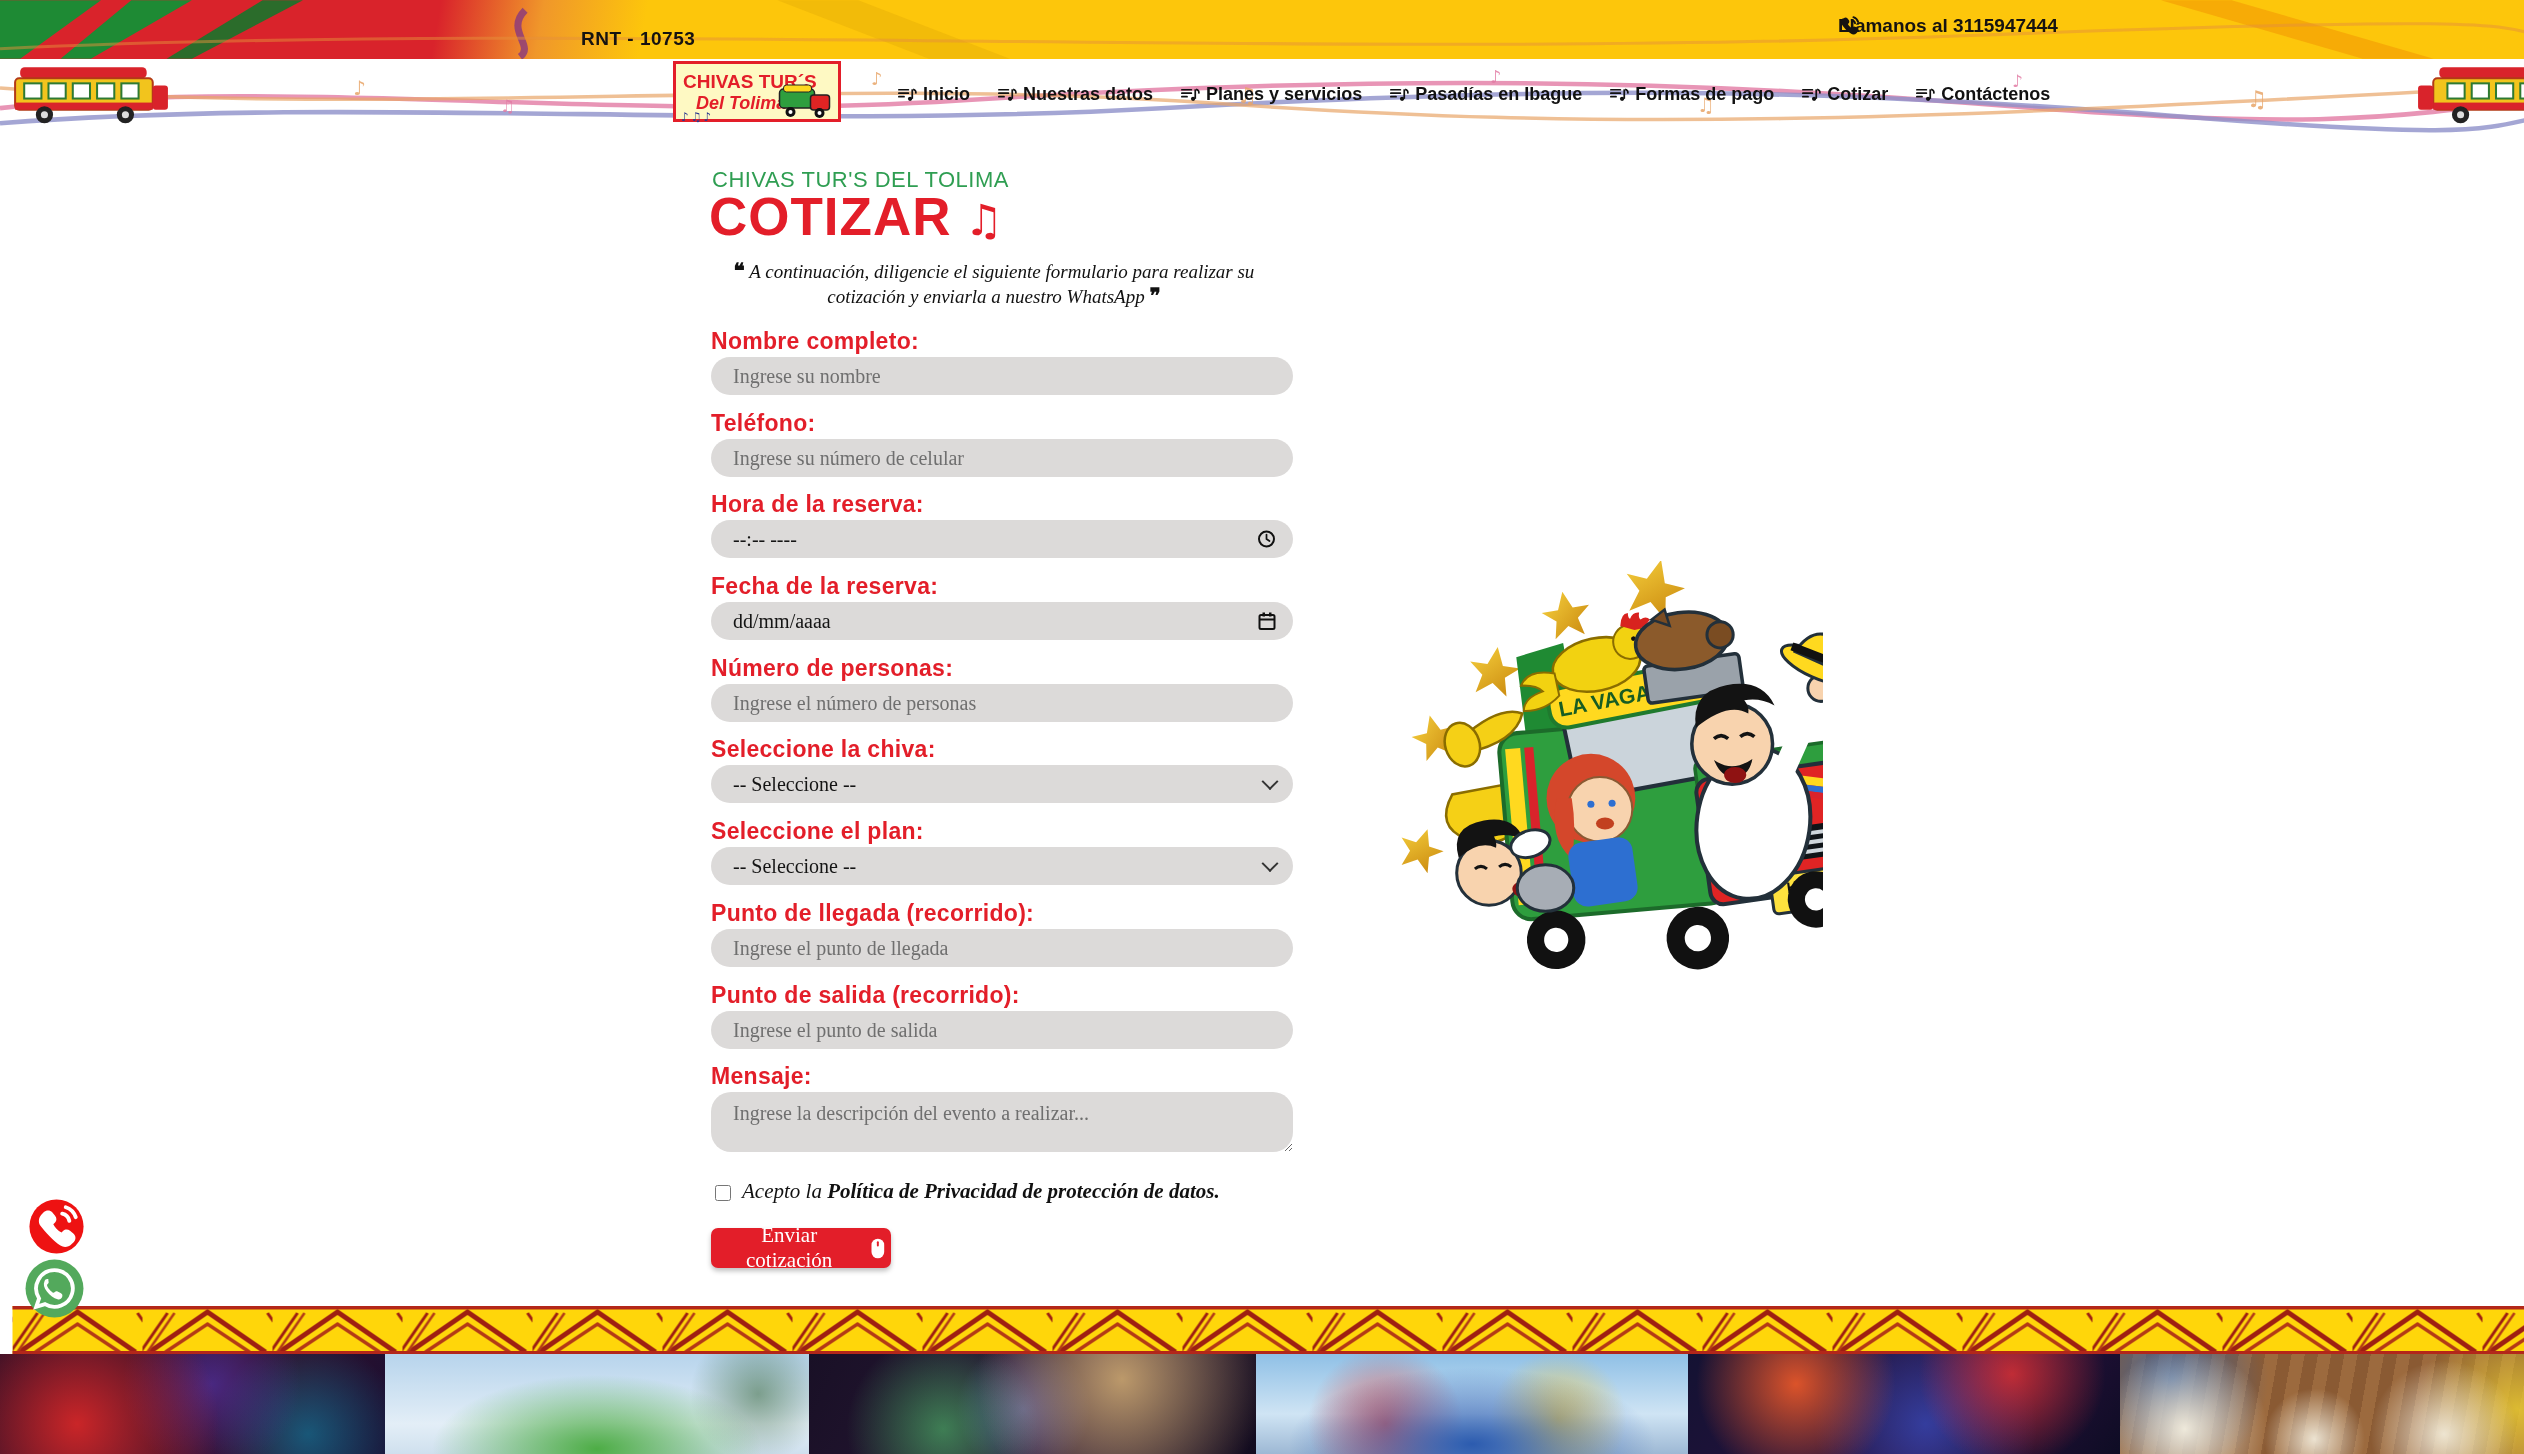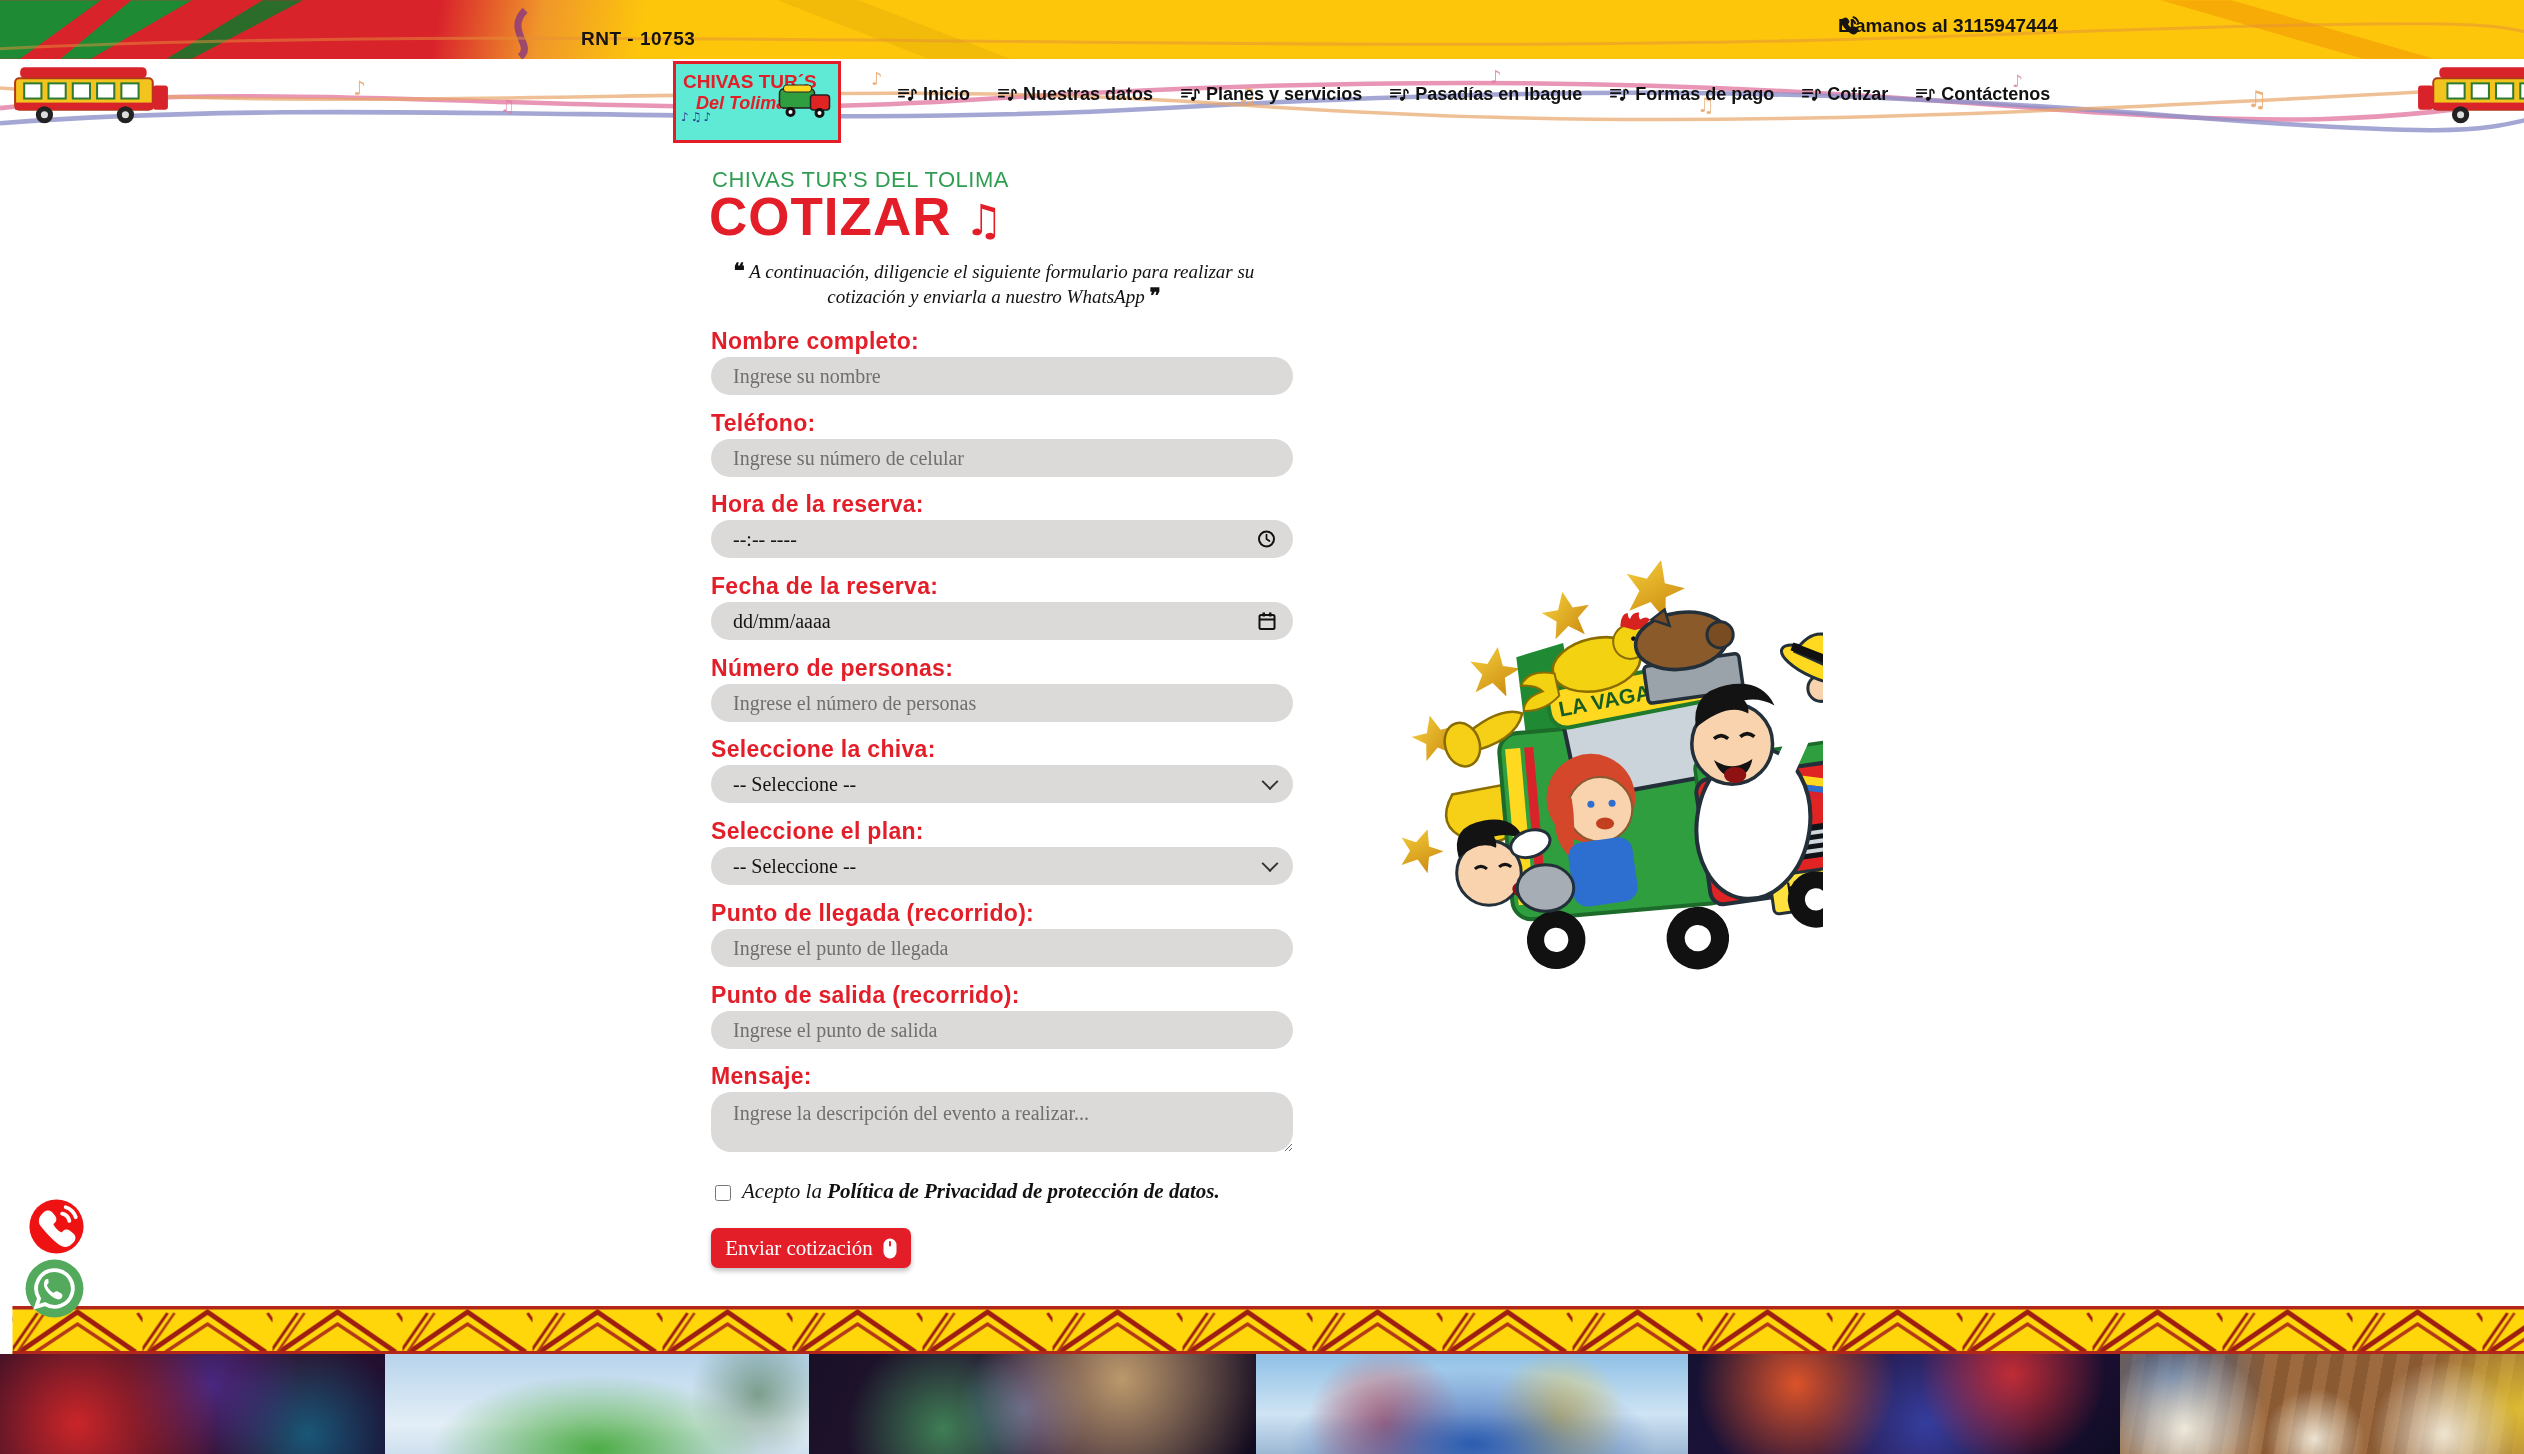--- a/index.html
+++ b/index.html
@@ -14,21 +14,21 @@
   .phonetop{position:absolute;left:1838px;top:15px;display:flex;align-items:center;gap:8px;
     color:#161311;font-size:19px;font-weight:bold;}
 
   
   .navband{position:absolute;left:0;top:59px;width:2585px;height:71px;background:#fff;}
   .bandart{position:absolute;left:0;top:50px;width:2585px;height:86px;pointer-events:none;}
   .bandnote{position:absolute;font-family:"DejaVu Sans",sans-serif;opacity:.85;}
   .edgebus{position:absolute;top:65px;}
   .edgebus.right{transform:scaleX(-1);}
 
-  .logo{position:absolute;left:673px;top:61px;width:168px;height:82px;background:#5eead4;
+  .logo{position:absolute;left:673px;top:61px;width:168px;height:61px;background:#fef9c3;
     border:3.5px solid #E31E29;box-sizing:border-box;z-index:5;}
   .logo-l1{position:absolute;left:7px;top:7px;font-size:19px;font-weight:bold;color:#E31E29;letter-spacing:0;}
   .logo-l2{position:absolute;left:20px;top:29px;font-size:18px;font-weight:bold;color:#E31E29;font-style:italic;}
   .logo-notes{position:absolute;left:5px;top:46px;font-size:12px;color:#2B3990;letter-spacing:2px;font-family:"DejaVu Sans",sans-serif;}
   .logo-bus{position:absolute;right:2px;top:20px;}
 
   .nav{position:absolute;left:898px;top:59px;height:71px;display:flex;align-items:center;gap:28px;z-index:4;}
   .navitem{display:flex;align-items:center;gap:6px;font-size:18px;font-weight:bold;color:#111;cursor:pointer;white-space:nowrap;}
 
   
@@ -49,21 +49,21 @@
   input.control::placeholder,textarea.control::placeholder{color:#6F6F6F;opacity:1;font-family:"Liberation Serif",serif;}
   .fakeval{flex:1;color:#141414;}
   .cicon{position:absolute;right:17px;top:50%;transform:translateY(-50%);}
   .chev{width:10px;height:10px;border-right:2px solid #333;border-bottom:2px solid #333;transform:translateY(-70%) rotate(45deg);}
   textarea.control{height:60px;padding-top:10px;resize:both;line-height:23px;}
 
   .privacy{margin-top:27px;display:flex;align-items:flex-end;gap:8px;font-family:"Liberation Serif",serif;
     font-style:italic;font-size:21px;color:#111;}
   .privacy input{width:16px;height:16px;}
   .privacy b{font-weight:bold;}
-  .sendbtn{margin-top:24px;width:200px;height:40px;background:#E31E29;border:none;border-radius:7px;
+  .sendbtn{margin-top:24px;width:180px;height:40px;background:#E31E29;border:none;border-radius:7px;
     color:#fff;font-family:"Liberation Serif",serif;font-size:21px;display:flex;align-items:center;justify-content:center;
     gap:10px;box-shadow:0 3px 5px rgba(0,0,0,.25);cursor:pointer;}
 
   
   .illus{position:absolute;left:1379px;top:561px;}
 
   
   .zigzag{position:absolute;left:0;top:1306px;width:2585px;height:48px;}
   .gallery{position:absolute;left:0;top:1354px;width:2585px;height:100px;display:flex;}
   .gallery div{height:100px;}

